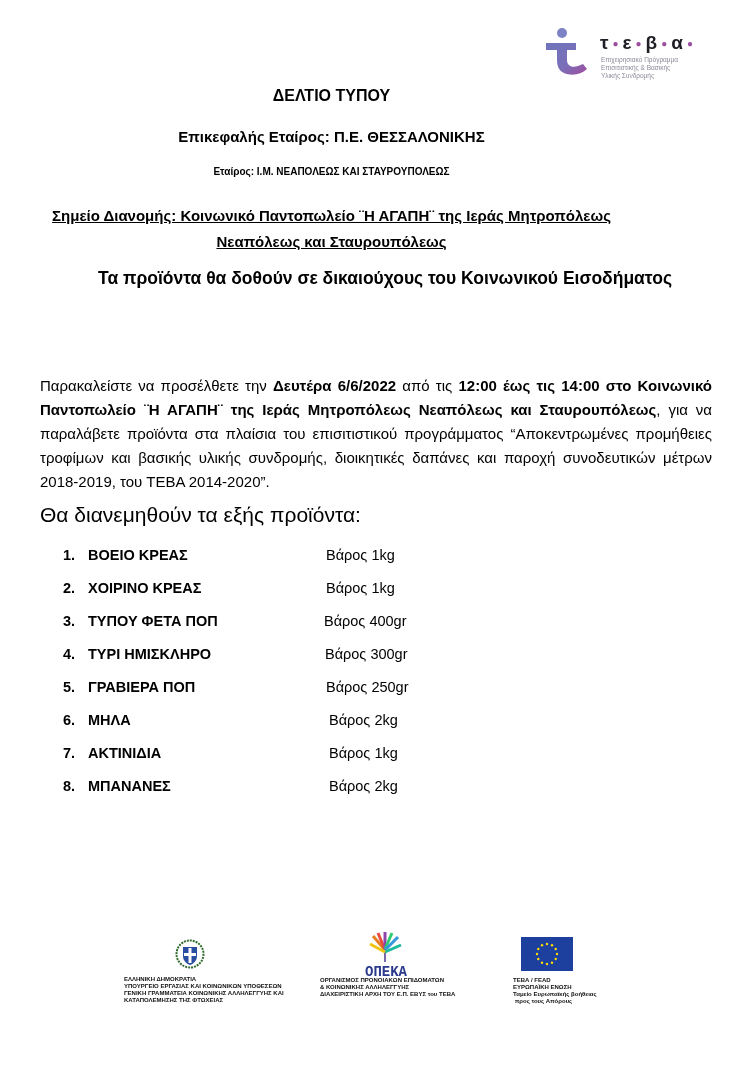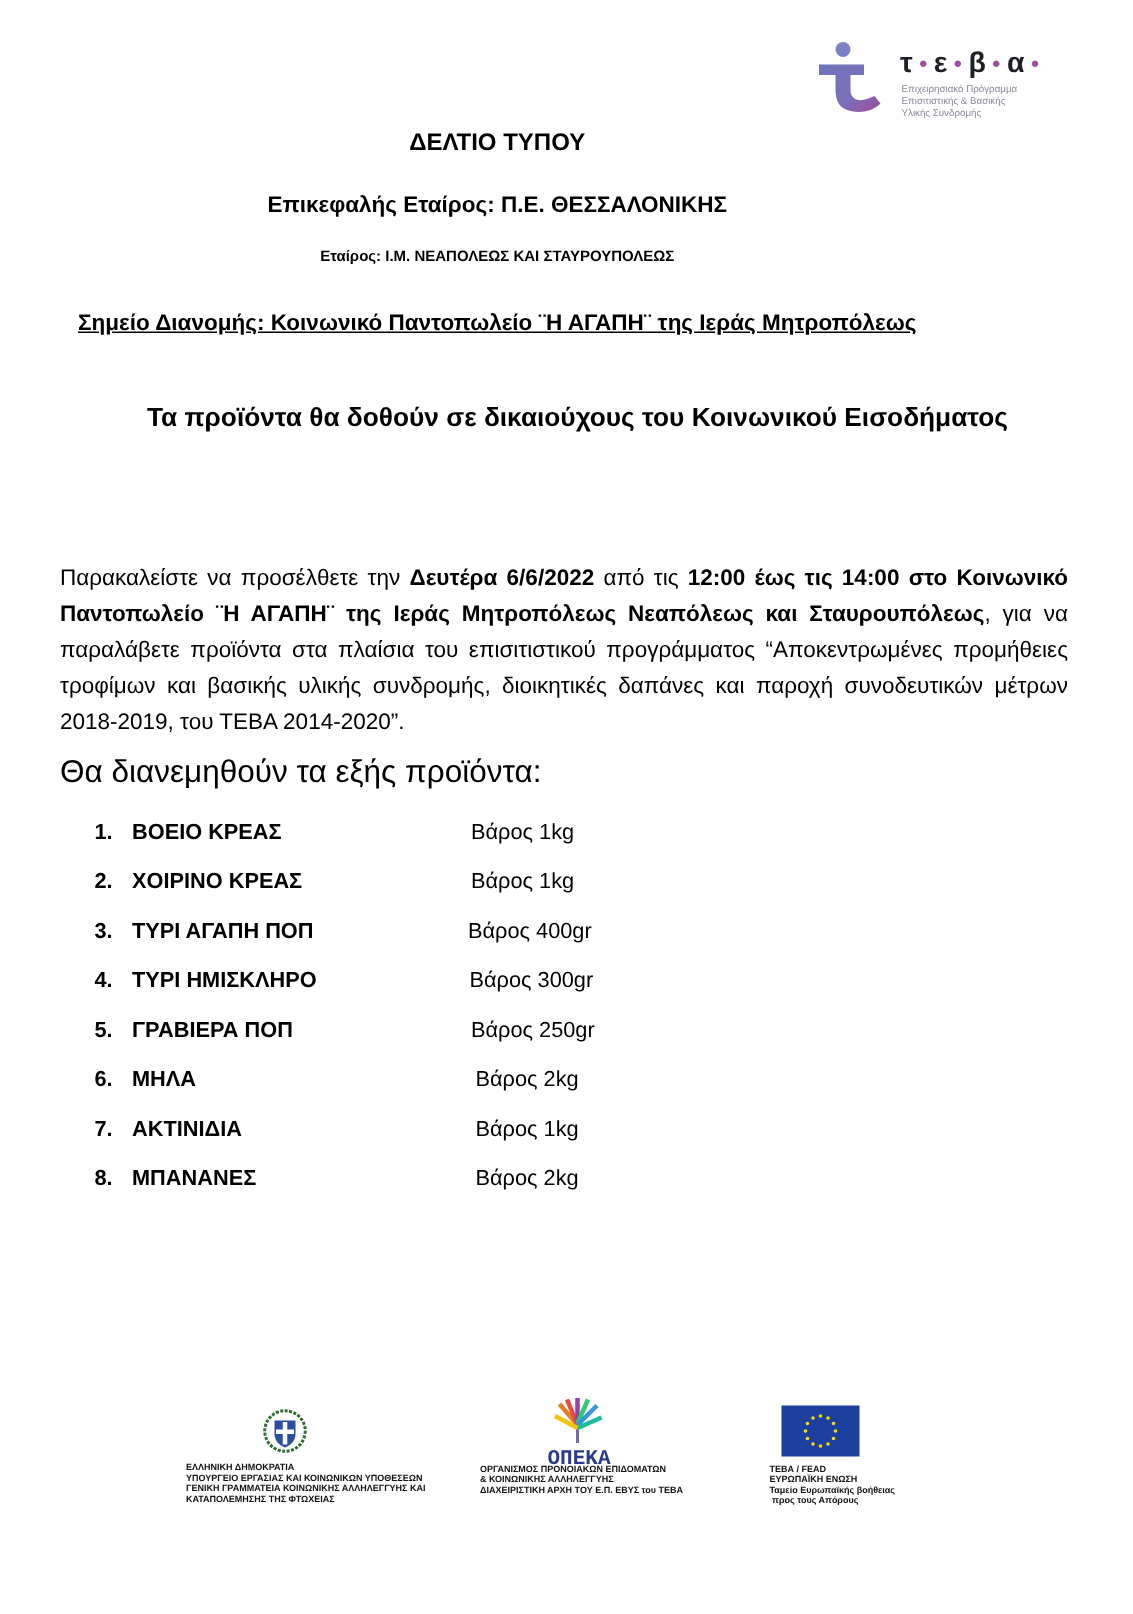--- a/index.html
+++ b/index.html
@@ -22,21 +22,21 @@
 
     .body-par { position: absolute; left: 40px; width: 672px; top: 374px; font-size: 15px; line-height: 24px; text-align: justify; text-align-last: left; }
     .body-par b { font-weight: bold; }
 
     .intro { position: absolute; left: 40px; top: 503px; font-size: 21px; }
 
     .list { position: absolute; left: 63px; top: 547px; width: 400px; }
     .list-item { position: relative; height: 33px; font-size: 14.5px; }
     .list-item .num { position: absolute; left: 0; top: 0; font-weight: bold; }
     .list-item .name { position: absolute; left: 25px; top: 0; font-weight: bold; }
-    .list-item .weight { position: absolute; top: 0; }
+    .list-item .weight { position: absolute; top: 0; margin-left: 12px; }
 
     
     .footer-block { position: absolute; font-size: 6px; font-weight: bold; line-height: 7px; color: #111; white-space: nowrap; }
     .f-greek { left: 124px; top: 976px; }
     .f-opeka { left: 320px; top: 977px; }
     .f-eu { left: 513px; top: 977px; }
 
     .emblem { position: absolute; left: 175px; top: 939px; width: 30px; height: 30px; }
     .opeka-logo { position: absolute; left: 365px; top: 930px; width: 42px; height: 42px; }
     .eu-flag { position: absolute; left: 521px; top: 937px; width: 52px; height: 34px; background: #1d3f9e; }
@@ -64,20 +64,21 @@
     <div>Επισιτιστικής &amp; Βασικής</div>
     <div>Υλικής Συνδρομής</div>
   </div>
 </div>
 
 <div class="center title">ΔΕΛΤΙΟ ΤΥΠΟΥ</div>
 <div class="center lead-partner">Επικεφαλής Εταίρος:  Π.Ε. ΘΕΣΣΑΛΟΝΙΚΗΣ</div>
 <div class="center partner">Εταίρος:   Ι.Μ. ΝΕΑΠΟΛΕΩΣ ΚΑΙ ΣΤΑΥΡΟΥΠΟΛΕΩΣ</div>
 <div class="center dist-point">
   <div>Σημείο Διανομής:  Κοινωνικό Παντοπωλείο ¨Η ΑΓΑΠΗ¨ της Ιεράς Μητροπόλεως</div>
+  <div>Νεαπόλεως και Σταυρουπόλεως</div>
 </div>
 
 <div class="center headline">
   <div>Τα προϊόντα θα δοθούν σε δικαιούχους του Κοινωνικού Εισοδήματος</div>
 </div>
 
 <div class="body-par"><span>Παρακαλείστε να προσέλθετε την </span><b>Δευτέρα 6/6/2022</b><span> από τις </span><b>12:00 έως τις 14:00  στο Κοινωνικό Παντοπωλείο ¨Η ΑΓΑΠΗ¨ της Ιεράς Μητροπόλεως Νεαπόλεως και Σταυρουπόλεως</b><span>, για να παραλάβετε προϊόντα στα πλαίσια του επισιτιστικού προγράμματος “Αποκεντρωμένες προμήθειες τροφίμων και βασικής υλικής συνδρομής, διοικητικές δαπάνες και παροχή συνοδευτικών μέτρων 2018-2019, του ΤΕΒΑ 2014-2020”.</span></div>
 
 <div class="intro">Θα διανεμηθούν τα εξής προϊόντα:</div>
 
@@ -87,21 +88,21 @@
     <span class="name">ΒΟΕΙΟ ΚΡΕΑΣ</span>
     <span class="weight" style="left:251px">Βάρος 1kg</span>
   </div>
   <div class="list-item">
     <span class="num">2.</span>
     <span class="name">ΧΟΙΡΙΝΟ ΚΡΕΑΣ</span>
     <span class="weight" style="left:251px">Βάρος 1kg</span>
   </div>
   <div class="list-item">
     <span class="num">3.</span>
-    <span class="name">ΤΥΡΙ ΑΓΑΠΗ ΠΟΠ</span>
+    <span class="name">ΤΥΠΟΥ ΦΕΤΑ ΠΟΠ</span>
     <span class="weight" style="left:249px">Βάρος 400gr</span>
   </div>
   <div class="list-item">
     <span class="num">4.</span>
     <span class="name">ΤΥΡΙ ΗΜΙΣΚΛΗΡΟ</span>
     <span class="weight" style="left:250px">Βάρος 300gr</span>
   </div>
   <div class="list-item">
     <span class="num">5.</span>
     <span class="name">ΓΡΑΒΙΕΡΑ ΠΟΠ</span>

